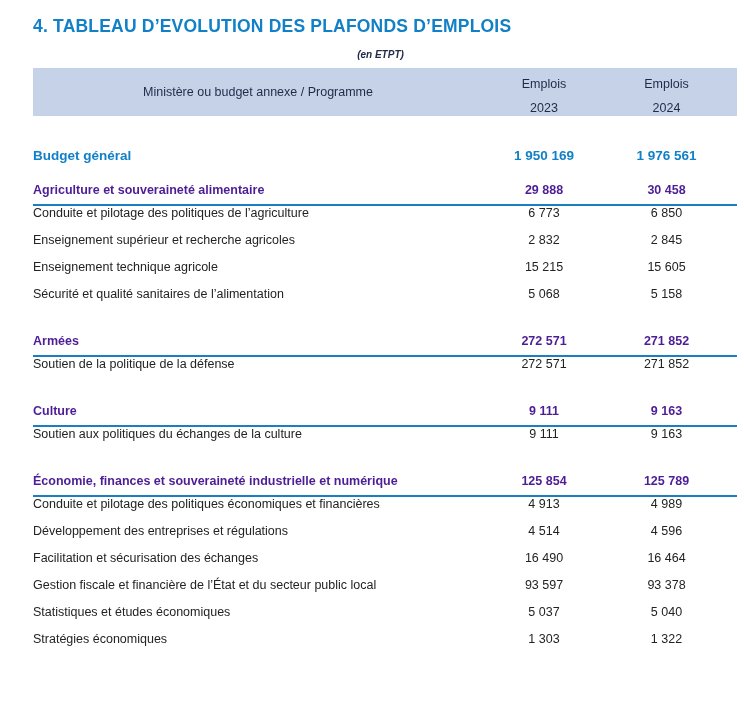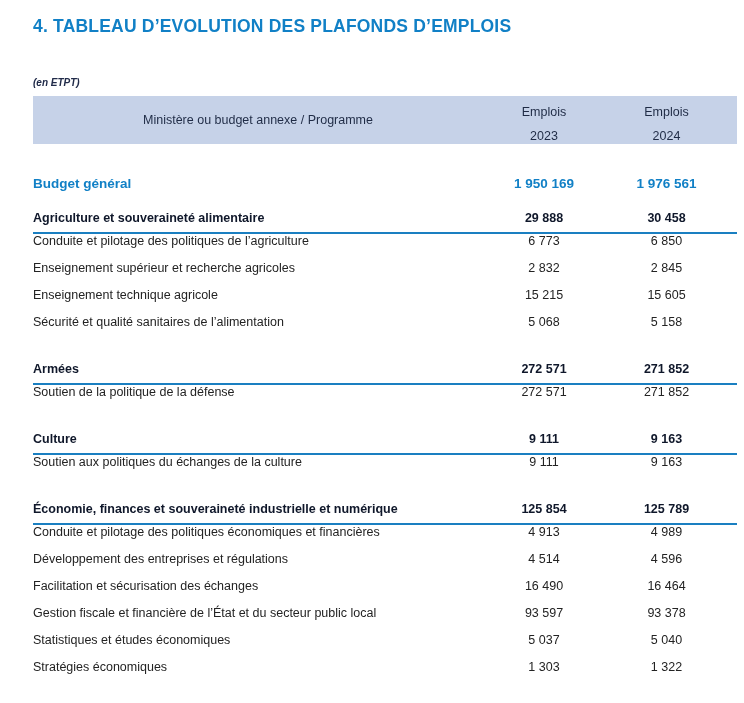--- a/index.html
+++ b/index.html
@@ -14,22 +14,22 @@
   .page { padding: 0 16px 0 33px; width: 744px; }
 
   h1.doc-title {
     margin: 16px 0 0 0;
     font-size: 17.5px;
     font-weight: bold;
     letter-spacing: 0.2px;
     color: #1180c6;
   }
   .unit-note {
-    margin-top: 40px;
-    text-align: left;
+    margin-top: 12px;
+    text-align: center;
     font-size: 10px;
     font-style: italic;
     font-weight: bold;
     color: #222c4a;
   }
 
   .row { display: flex; width: 704px; }
   .c-label { width: 450px; }
   .c-num  { width: 122px; text-align: center; }
   .c-num2 { width: 123px; text-align: center; }
@@ -51,21 +51,21 @@
     font-size: 13.5px;
     font-weight: bold;
     color: #1180c6;
     align-items: center;
   }
 
   .section { margin-top: 14px; }
   .section-header {
     font-size: 12.5px;
     font-weight: bold;
-    color: #0f172a;
+    color: #4c1d95;
     padding: 6px 0 7px 0;
     border-bottom: 2px solid #1a7fc1;
     align-items: center;
   }
   .program-row {
     height: 27px;
     align-items: flex-start;
     font-size: 12.5px;
     color: #232323;
   }

